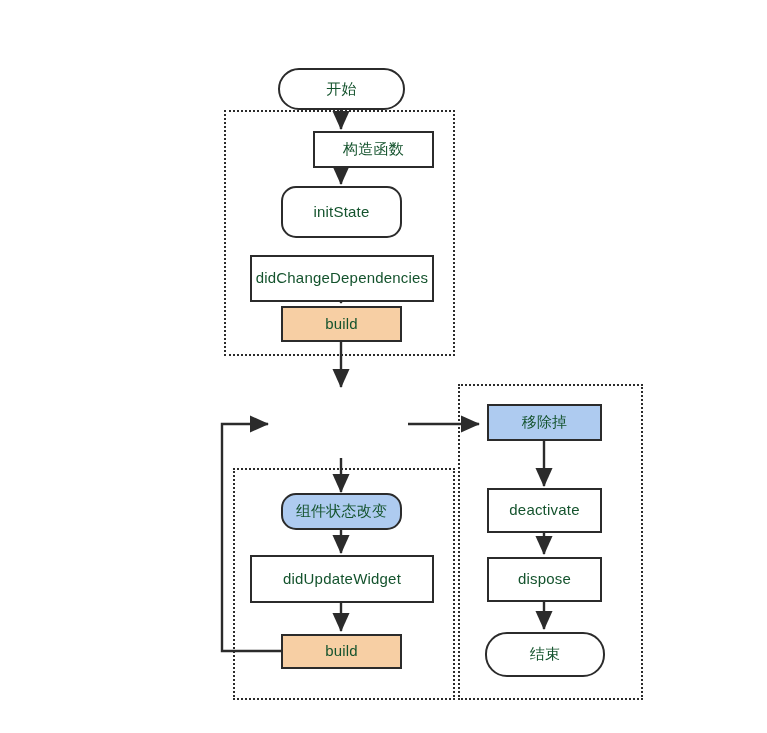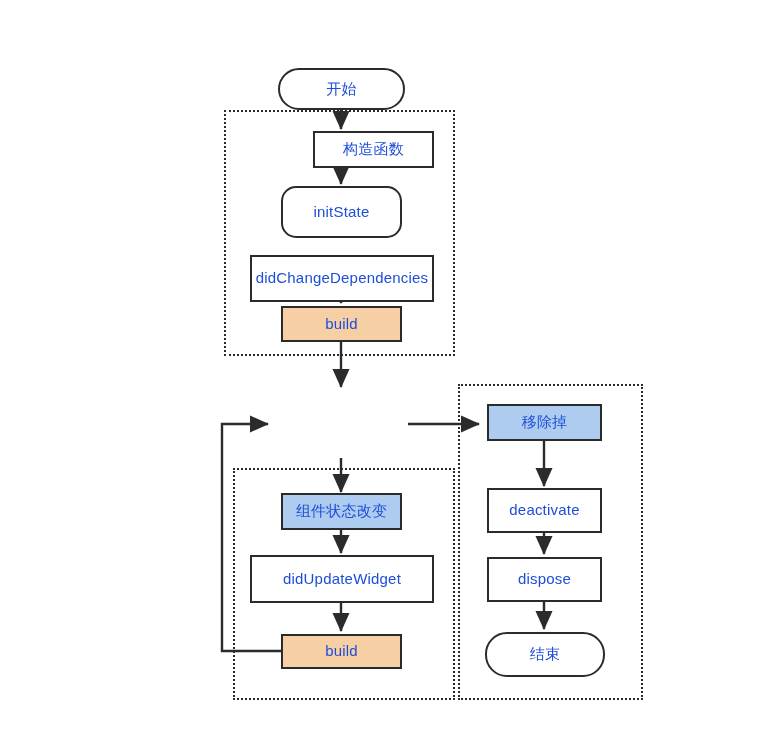--- a/index.html
+++ b/index.html
@@ -25,21 +25,21 @@
     height: 733px;
   }
   .node {
     position: absolute;
     box-sizing: border-box;
     display: flex;
     align-items: center;
     justify-content: center;
     border: 2px solid #2b2b2b;
     background: #ffffff;
-    color: #1d4ed8;
+    color: #14532d;
     font-size: 15px;
     line-height: 1.1;
     letter-spacing: 0.2px;
     text-align: center;
     white-space: nowrap;
   }
   .node.rounded  { border-radius: 22px; }
   .node.ellipse  { border-radius: 50%; }
   .node.orange   { background: #f7cfa4; }
   .node.blue     { background: #aecbf0; }
@@ -97,21 +97,21 @@
 
   <div class="node" style="left:250px; top:239px; width:184px; height:47px;margin-top:16px;">
     <span>didChangeDependencies</span>
   </div>
 
   <div class="node orange" style="left:281px; top:306px; width:121px; height:36px;">
     <span>build</span>
   </div>
 
 
-  <div class="node blue" style="left:281px; top:493px; width:121px; height:37px;">
+  <div class="node blue" style="left:281px; top:493px; width:121px; height:37px;border-radius:15px;">
     <span>组件状态改变</span>
   </div>
 
   <div class="node" style="left:250px; top:555px; width:184px; height:48px;">
     <span>didUpdateWidget</span>
   </div>
 
   <div class="node orange" style="left:281px; top:634px; width:121px; height:35px;">
     <span>build</span>
   </div>

